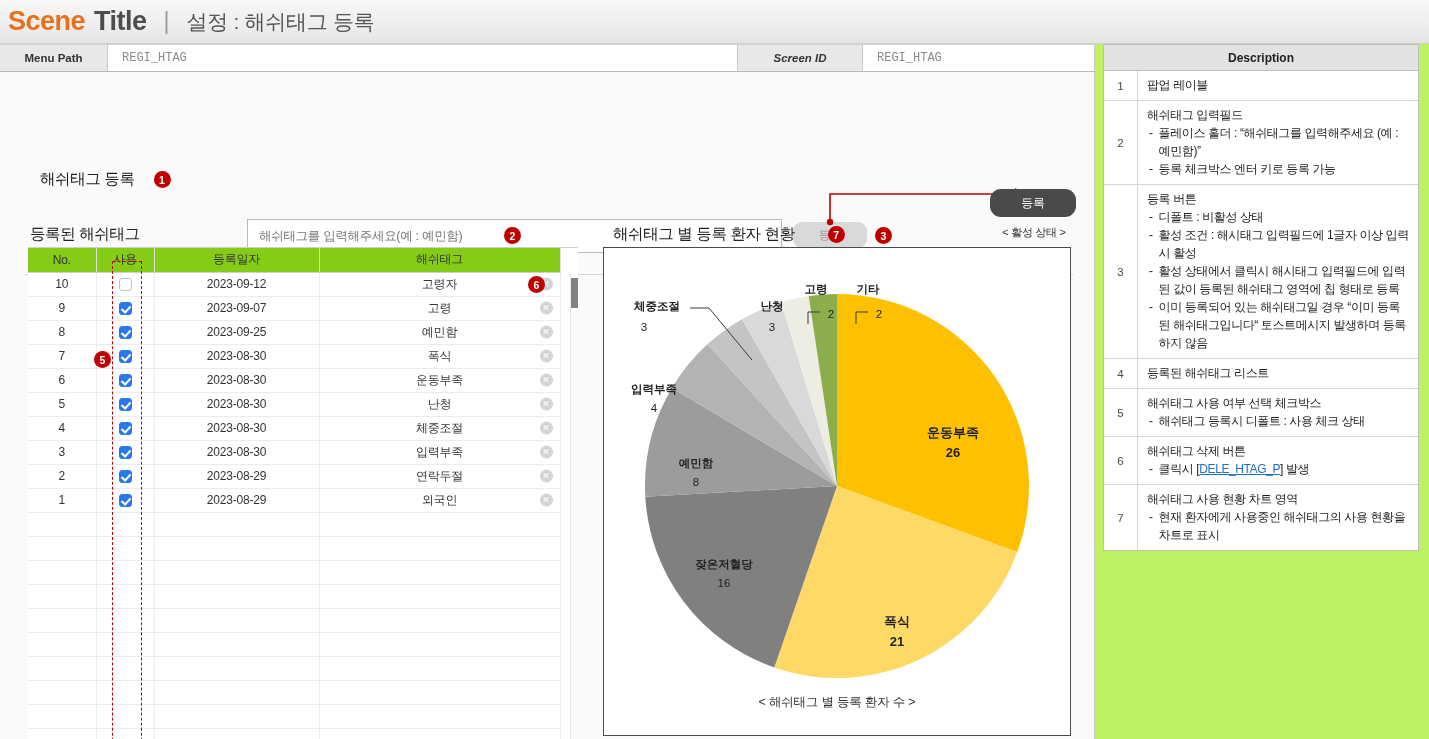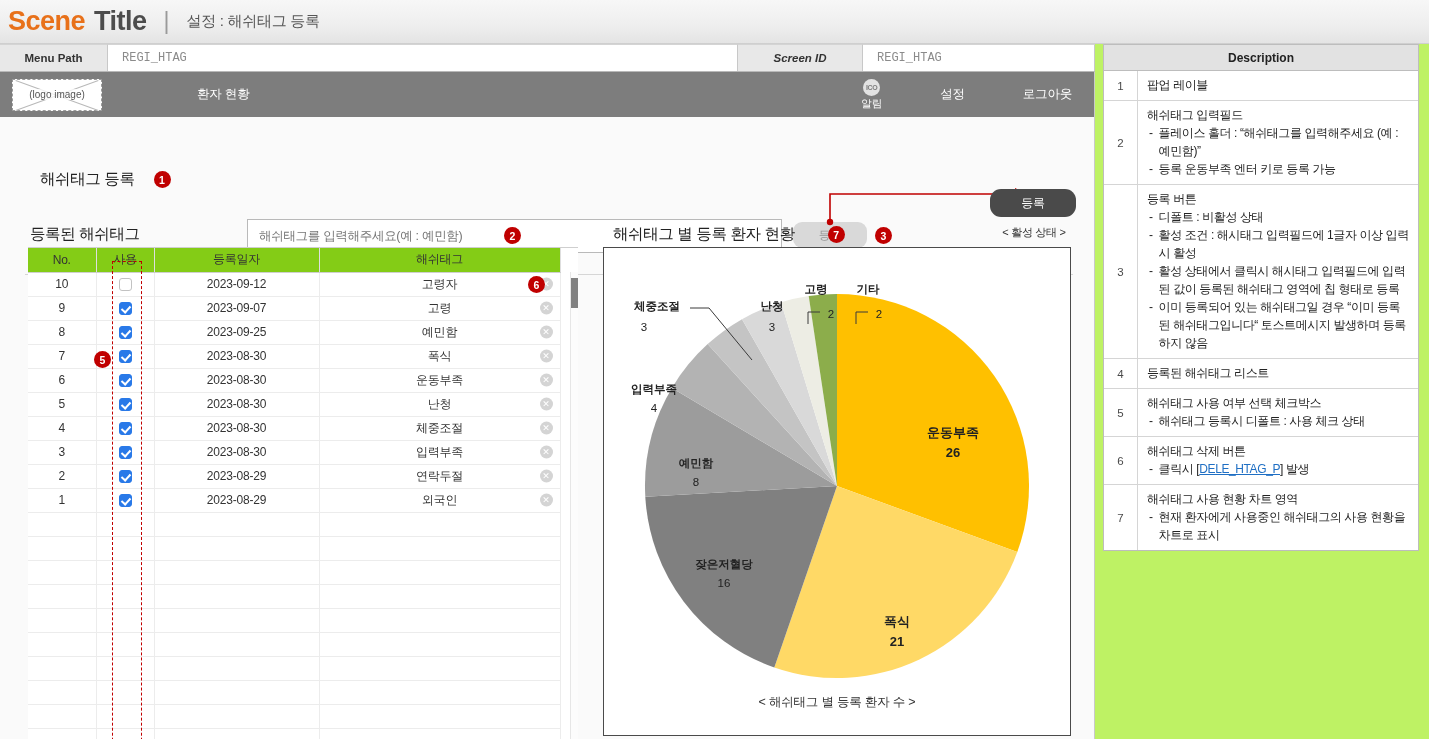--- a/index.html
+++ b/index.html
@@ -15,21 +15,21 @@
     height: 44px;
     background: linear-gradient(to bottom, #f7f7f7 0%, #eeeeee 60%, #e4e4e4 100%);
     display: flex;
     align-items: center;
     padding-left: 8px;
     border-bottom: 1px solid #cfcfcf;
   }
   .scene-word { font-size: 27px; font-weight: bold; color: #E8711A; letter-spacing: -0.5px; }
   .title-word { font-size: 27px; font-weight: bold; color: #4d4d4d; letter-spacing: -0.5px; margin-left: 9px; }
   .title-sep { font-size: 23px; color: #9a9a9a; margin: 0 17px; font-weight: 300; }
-  .title-sub { font-size: 15px; color: #555; letter-spacing: -0.3px; }
+  .title-sub { font-size: 21px; color: #555; letter-spacing: -0.3px; }
 
   
   .meta-strip {
     position: absolute; top: 44px; left: 0; width: 1095px; height: 28px;
     display: flex; align-items: stretch;
     background: #ffffff;
     border-bottom: 1px solid #b8b8b8;
   }
   .meta-label {
     width: 108px; background: #e8e8e8; display: flex; align-items: center; justify-content: center;
@@ -221,36 +221,20 @@
 
 <div class="meta-strip">
   <div class="meta-label">Menu Path</div>
   <div class="meta-value">REGI_HTAG</div>
   <div class="meta-label second">Screen ID</div>
   <div class="meta-value second">REGI_HTAG</div>
 </div>
 
 <div class="app-shell">
 
-  <div class="nav-bar">
-    <div class="logo-box">
-      <div class="x1"></div>
-        <div class="x2"></div>
-      <span>(logo image)</span>
-    </div>
-    <div class="nav-item">환자 현황</div>
-    <div class="nav-right">
-      <div class="bell-wrap">
-        <div class="ico-circle">ICO</div>
-        <div class="bell-label">알림</div>
-      </div>
-      <div class="nav-link">설정</div>
-      <div class="nav-link">로그아웃</div>
-    </div>
-  </div>
 
   <div class="page-title-row sec-head" style="top:97px;">
     <span class="txt">해쉬태그 등록</span>
     <span class="badge">1</span>
   </div>
 
   <div class="input-row" style="top:128px;">
     <input class="tag-input" placeholder="해쉬태그를 입력해주세요(예 : 예민함)" style="">
     <span class="badge badge-abs" style="left:504px;top:27px;">2</span>
     <button class="btn-disabled">등록</button>
@@ -476,21 +460,21 @@
         <div class="desc-row">
           <div class="desc-num">2</div>
           <div class="desc-body">
             <div class="desc-h">해쉬태그 입력필드</div>
             <div class="desc-bullet">
               <span class="dash">-</span>
               <span class="btxt">플레이스 홀더 : “해쉬태그를 입력해주세요 (예 : 예민함)”</span>
             </div>
             <div class="desc-bullet">
               <span class="dash">-</span>
-              <span class="btxt">등록 운동부족 엔터 키로 등록 가능</span>
+              <span class="btxt">등록 체크박스 엔터 키로 등록 가능</span>
             </div>
           </div>
         </div>
         <div class="desc-row">
           <div class="desc-num">3</div>
           <div class="desc-body">
             <div class="desc-h">등록 버튼</div>
             <div class="desc-bullet">
               <span class="dash">-</span>
               <span class="btxt">디폴트 : 비활성 상태</span>

